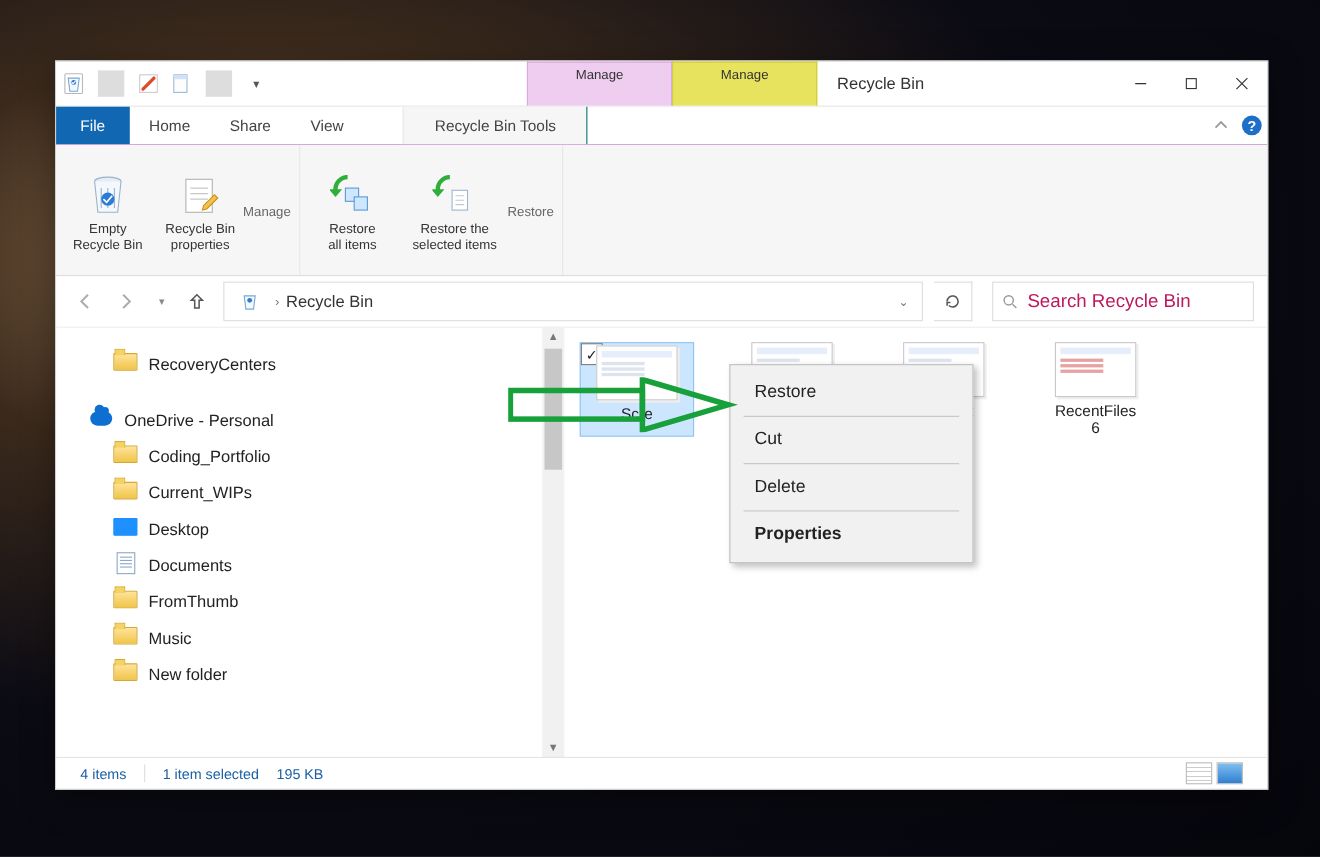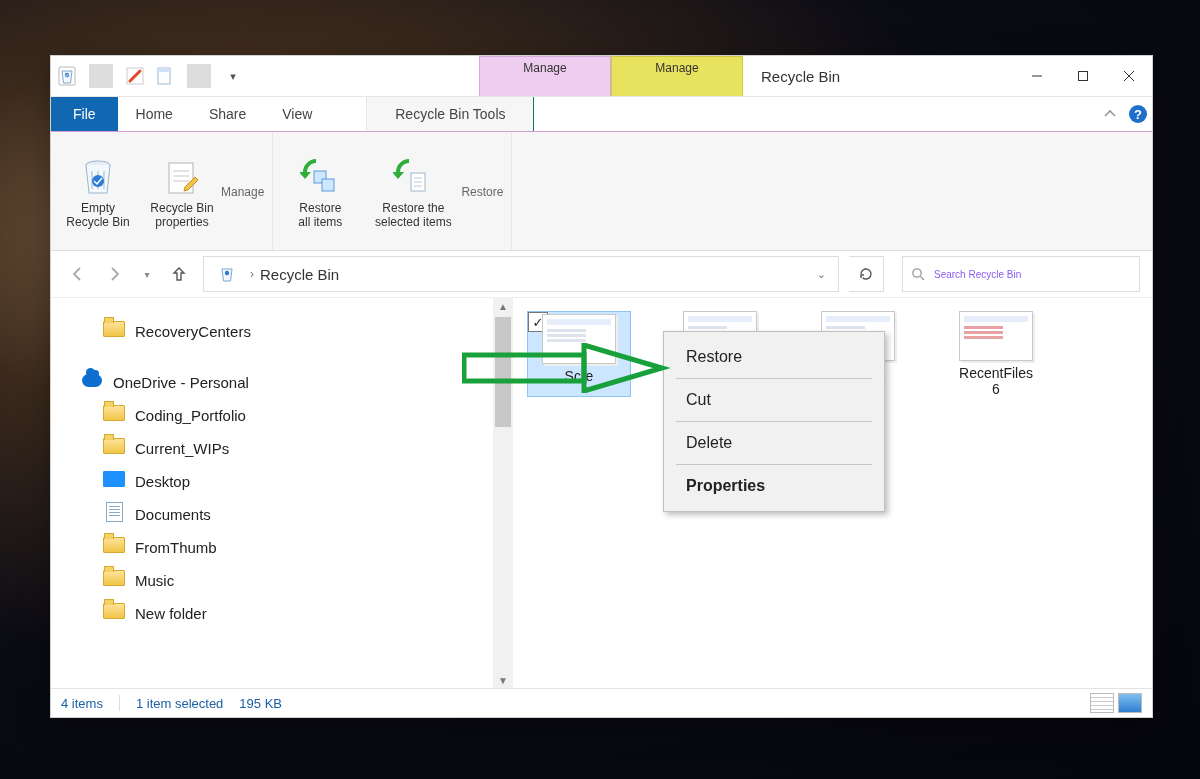--- a/index.html
+++ b/index.html
@@ -38,21 +38,21 @@
 .bigbtn .lab{font-size:12px;text-align:center;line-height:14px;color:#333}
 .group .gname{font-size:12px;color:#666;padding:2px 0}
 
 .navbar{height:46px;display:flex;align-items:center;gap:10px;padding:0 12px;border-bottom:1px solid #eee}
 .navbtn{width:28px;height:28px;display:flex;align-items:center;justify-content:center;color:#888}
 .navbtn.enabled{color:#555}
 .crumb{flex:1;height:34px;border:1px solid #ddd;display:flex;align-items:center;padding:0 6px;font-size:15px;color:#333}
 .crumb .bic{width:22px;height:22px;margin:0 6px;display:flex;align-items:center;justify-content:center}
 .crumb .ch{color:#777;padding:0 6px;font-size:12px}
 .refresh{width:34px;height:34px;border:1px solid #ddd;border-left:none;display:flex;align-items:center;justify-content:center;color:#555}
-.search{width:220px;height:34px;border:1px solid #ddd;margin-left:8px;display:flex;align-items:center;padding:0 8px;font-size:10px;color:#8b5cf6}
+.search{width:220px;height:34px;border:1px solid #ddd;margin-left:8px;display:flex;align-items:center;padding:0 8px;font-size:17px;color:#be185d}
 .search .sic{margin-right:8px;color:#888}
 
 .body{position:absolute;top:241px;left:0;right:0;bottom:28px;display:flex}
 .tree{width:412px;overflow:hidden;padding:10px 0 0 30px}
 .tree-item{height:33px;display:flex;align-items:flex-end;gap:10px;font-size:15px;color:#222}
 .tree-item.sub{padding-left:22px}
 .fold-ic{width:22px;height:22px;display:flex;align-items:center;justify-content:center}
 .folder-g{width:20px;height:14px;background:linear-gradient(#ffe39a,#f0c548);border:1px solid #d6a82f;border-radius:1px;position:relative}
 .folder-g:before{content:"";position:absolute;top:-5px;left:0;width:8px;height:5px;background:#f5d264;border:1px solid #d6a82f;border-bottom:none;border-radius:1px 1px 0 0}
 .cloud{width:20px;height:13px;background:#0f6fd1;border-radius:8px 8px 8px 8px;position:relative}
@@ -77,21 +77,21 @@
 .thumb .pv.alt:after{background:#e7a3a3;box-shadow:0 5px 0 #e7a3a3,0 10px 0 #e7a3a3}
 .thumb .chk{position:absolute;top:0;left:0;width:18px;height:18px;background:#fff;border:1px solid #777;display:flex;align-items:center;justify-content:center;font-size:13px}
 
 .cmenu{position:absolute;top:34px;left:150px;width:220px;background:#f1f1f1;border:1px solid #bfbfbf;box-shadow:3px 3px 6px rgba(0,0,0,.25);padding:6px 0}
 .cmenu .mi{padding:10px 22px;font-size:16px;color:#222}
 .cmenu .msep{height:1px;background:#c6c6c6;margin:2px 12px}
 .cmenu .mi.bold{font-weight:700}
 
 .ann-arrow{position:absolute;top:46px;left:-51px;pointer-events:none}
 
-.status{position:absolute;left:0;right:0;bottom:0;height:28px;border-top:1px solid #e3e3e3;display:flex;align-items:center;font-size:13px;color:#1b5fa5;padding:0 10px;gap:16px}
+.status{position:absolute;left:0;right:0;bottom:0;height:28px;border-top:1px solid #e3e3e3;display:flex;align-items:center;font-size:13px;color:#1b5fa5;padding:0 22px;gap:16px}
 .status .sepv{width:1px;height:16px;background:#ddd}
 .view-tog{margin-left:auto;display:flex;gap:4px}
 .vt{width:22px;height:18px;border:1px solid #bbb}
 .vt.det{background:repeating-linear-gradient(#fff,#fff 3px,#ccc 3px,#ccc 4px)}
 .vt.thm{background:linear-gradient(#7fbff0,#2f7fd1)}
 
 svg{display:block}
 </style>
 </head>
 <body>

